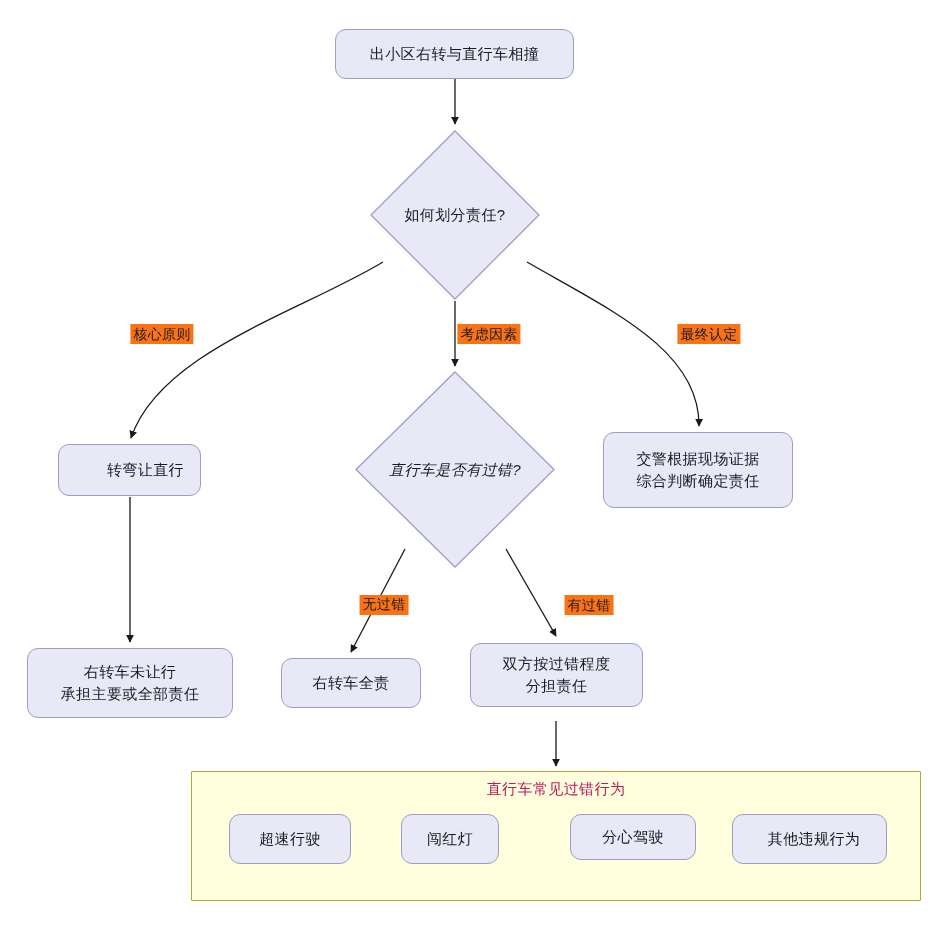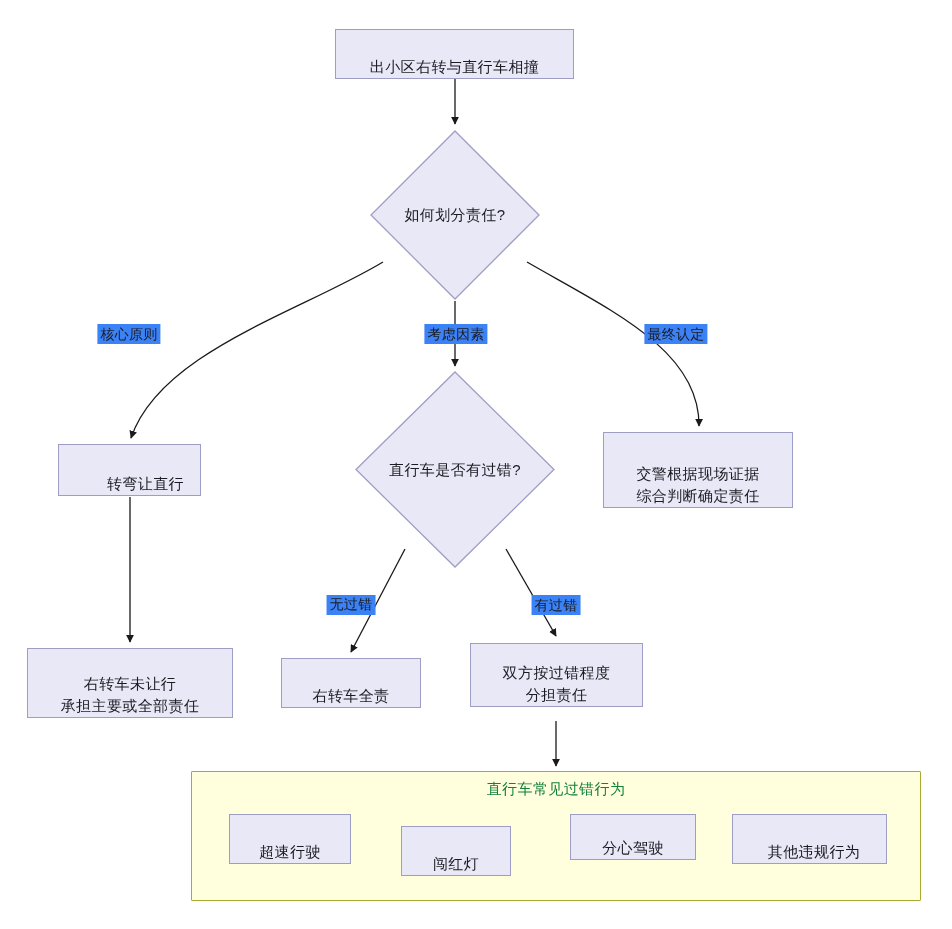--- a/index.html
+++ b/index.html
@@ -35,22 +35,21 @@
     text-align: center;
     color: #1b1b22;
     font-size: 15px;
     line-height: 22px;
     letter-spacing: 0.4px;
     white-space: pre-line;
   }
   .node-rect {
     background: #e8e8f7;
     border: 1px solid #9e9ec4;
-    border-radius: 0;
-    align-items: flex-end;
+    border-radius: 11px;
   }
   .node-diamond {
     background: transparent;
     border: none;
   }
   .diamond-shape {
     position: absolute;
     inset: 0;
   }
   .diamond-label {
@@ -64,33 +63,34 @@
     border: 1px solid #aaaa33;
     border-radius: 1px;
   }
   .subgraph-title {
     position: absolute;
     top: 8px;
     left: 0;
     width: 100%;
     text-align: center;
     font-size: 15px;
-    color: #15803d;
+    color: #be185d;
     letter-spacing: 0.4px;
   }
   .edge-label {
     position: absolute;
-    background: #3b82f6;
+    background: #f97316;
     color: #1b1b22;
     font-size: 14px;
     line-height: 18px;
     padding: 1px 3px;
     letter-spacing: 0.3px;
     white-space: nowrap;
     transform: translate(-50%, -50%);
+    margin-left: 33px;
   }
 </style>
 </head>
 <body>
 
 <div id="flow-root">
 
   <svg class="edge-layer" viewBox="0 0 952 929">
     <defs>
       <marker id="arrow" viewBox="0 0 10 10" refX="9" refY="5" markerWidth="6" markerHeight="6" orient="auto-start-reverse">
@@ -123,21 +123,21 @@
     <svg class="diamond-shape" viewBox="0 0 170 170" preserveAspectRatio="none">
       <polygon points="85,1 169,85 85,169 1,85" fill="#e8e8f7" stroke="#9e9ec4" stroke-width="1.3"></polygon>
     </svg>
     <span class="diamond-label">如何划分责任?</span>
   </div>
 
   <div class="node node-rect" style="left:58px; top:444px; width:143px; height:52px;padding-left:32px;">
     <span>转弯让直行</span>
   </div>
 
-  <div class="node node-diamond" style="left:355px; top:371px; width:200px; height:197px;">
+  <div class="node node-diamond" style="left:355px; top:371px; width:200px; height:197px;font-style:italic;">
     <svg class="diamond-shape" viewBox="0 0 200 197" preserveAspectRatio="none">
       <polygon points="100,1 199,98.5 100,196 1,98.5" fill="#e8e8f7" stroke="#9e9ec4" stroke-width="1.3"></polygon>
     </svg>
     <span class="diamond-label">直行车是否有过错?</span>
   </div>
 
   <div class="node node-rect" style="left:603px; top:432px; width:190px; height:76px;">
     <span>交警根据现场证据
 综合判断确定责任</span>
   </div>
@@ -176,21 +176,21 @@
     <span>有过错</span>
   </div>
 
   <div class="subgraph" style="left:191px; top:771px; width:730px; height:130px;">
     <div class="subgraph-title">直行车常见过错行为</div>
 
     <div class="node node-rect" style="left:37px; top:42px; width:122px; height:50px;">
       <span>超速行驶</span>
     </div>
 
-    <div class="node node-rect" style="left:209px; top:54px; width:110px; height:50px;">
+    <div class="node node-rect" style="left:209px; top:42px; width:98px; height:50px;">
       <span>闯红灯</span>
     </div>
 
     <div class="node node-rect" style="left:378px; top:42px; width:126px; height:46px;">
       <span>分心驾驶</span>
     </div>
 
     <div class="node node-rect" style="left:540px; top:42px; width:155px; height:50px;padding-left:9px;">
       <span>其他违规行为</span>
     </div>

